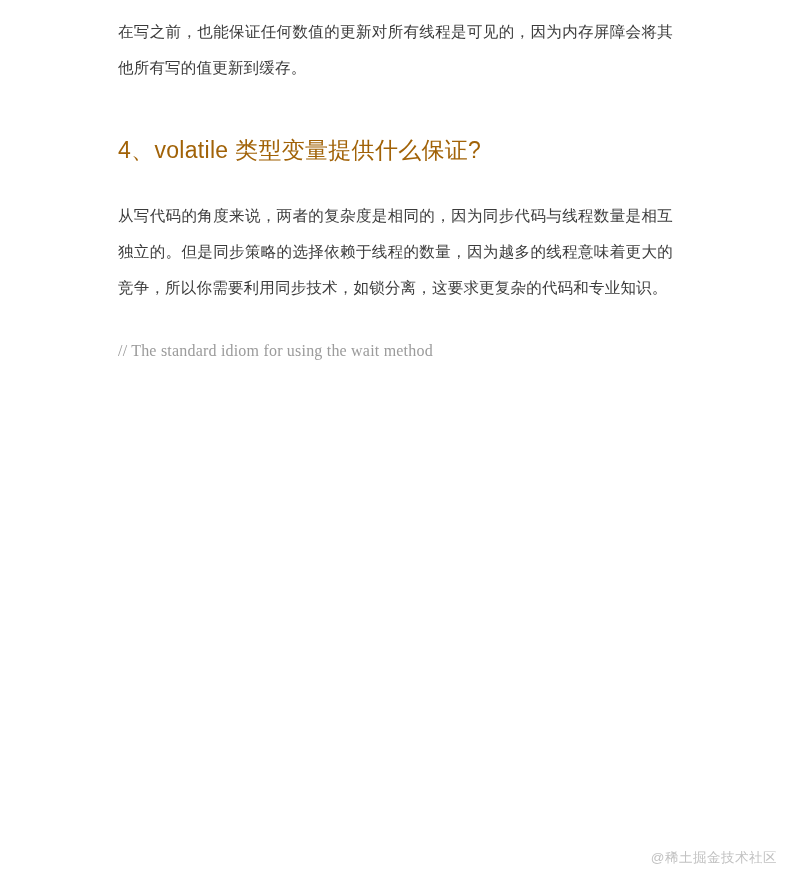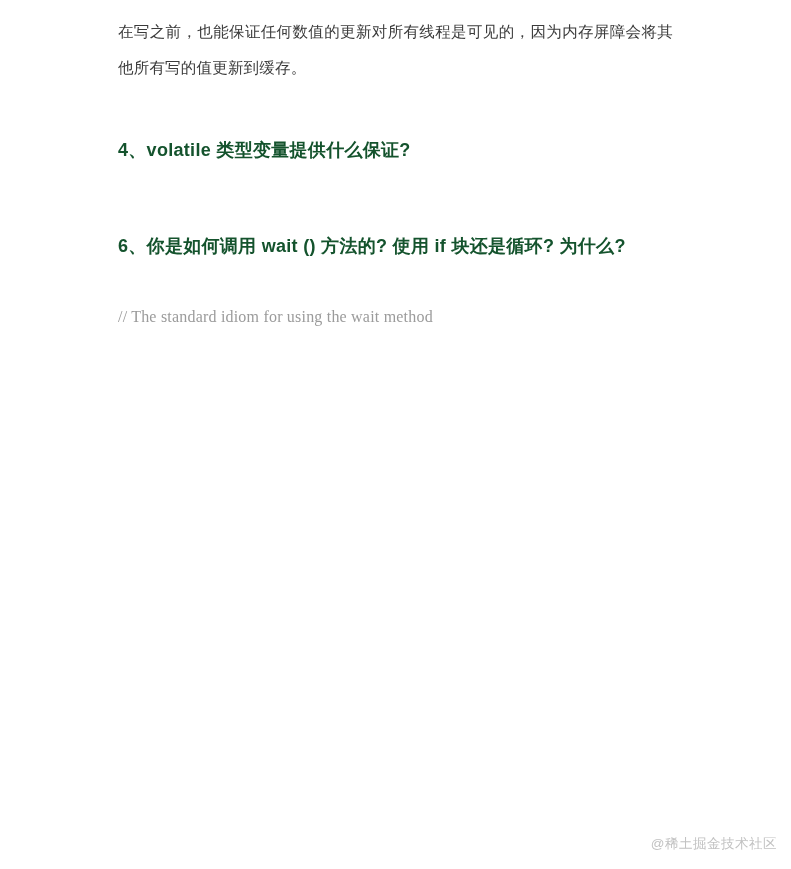--- a/index.html
+++ b/index.html
@@ -27,62 +27,62 @@
     line-height: 36px;
     color: #3b3b3b;
     letter-spacing: 0.2px;
     text-align: justify;
     margin: 0;
   }
   .para-top {
     padding-top: 14px;
   }
   .heading {
-    font-size: 18px;
-    font-weight: bold;
-    color: #14532d;
+    font-size: 23px;
+    font-weight: normal;
+    color: #a16207;
     line-height: 52px;
     letter-spacing: 0.3px;
     margin: 0;
   }
   .h-first { padding-top: 38px; }
   .h-gap   { padding-top: 44px; }
   .p-gap   { padding-top: 22px; }
   .code-line {
     font-family: "Liberation Serif", serif;
     font-size: 16px;
     color: #9b9b9b;
     line-height: 30px;
     padding-top: 30px;
     letter-spacing: 0.2px;
   }
   .watermark {
     position: absolute;
     right: 14px;
-    bottom: 16px;
+    bottom: 2px;
     font-size: 13.5px;
     color: #c2c2c2;
     letter-spacing: 0.5px;
     font-family: "Liberation Sans", sans-serif;
   }
   .mono-ish {
     letter-spacing: 0.2px;
   }
 </style>
 </head>
 <body>
 
 <div class="page">
 
   <p class="para para-top">在写之前，也能保证任何数值的更新对所有线程是可见的，因为内存屏障会将其他所有写的值更新到缓存。</p>
 
   <h2 class="heading h-first">4、volatile 类型变量提供什么保证?</h2>
 
 
 
+  <p class="para p-gap">从写代码的角度来说，两者的复杂度是相同的，因为同步代码与线程数量是相互独立的。但是同步策略的选择依赖于线程的数量，因为越多的线程意味着更大的竞争，所以你需要利用同步技术，如锁分离，这要求更复杂的代码和专业知识。</p>
 
-  <h2 class="heading h-gap">6、你是如何调用 wait () 方法的? 使用 if 块还是循环? 为什么?</h2>
 
 
   <div class="code-line">// The standard idiom for using the wait method</div>
 
   <div class="watermark">@稀土掘金技术社区</div>
 </div>
 
 </body></html>

